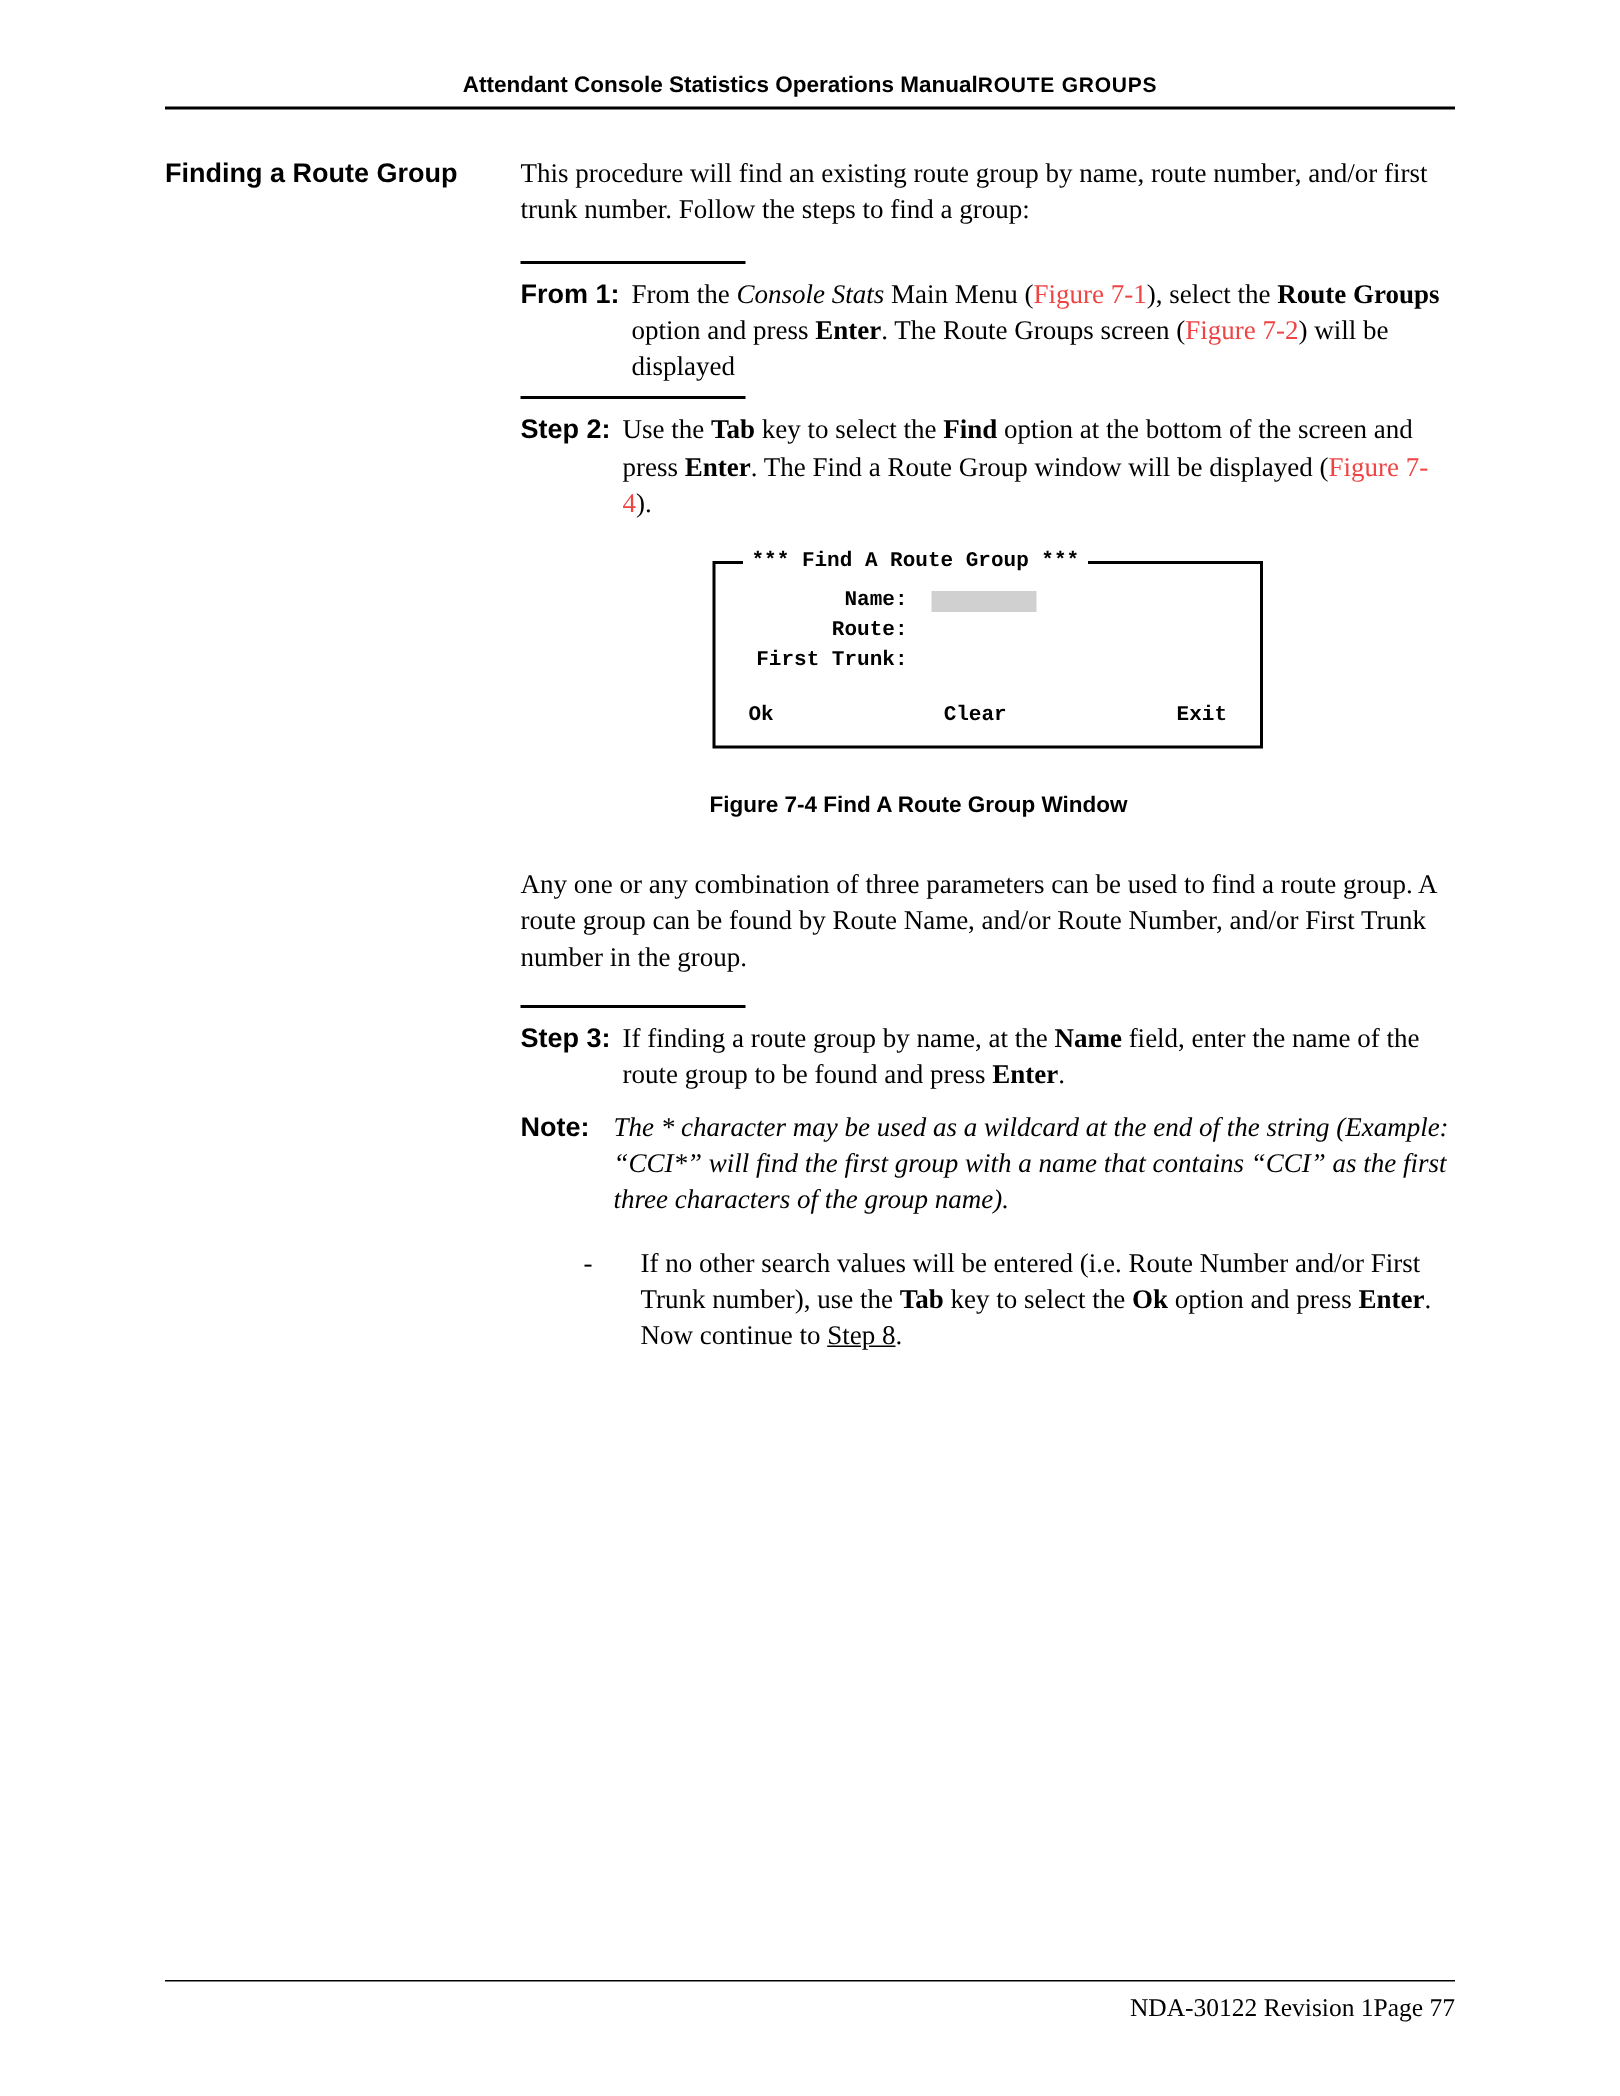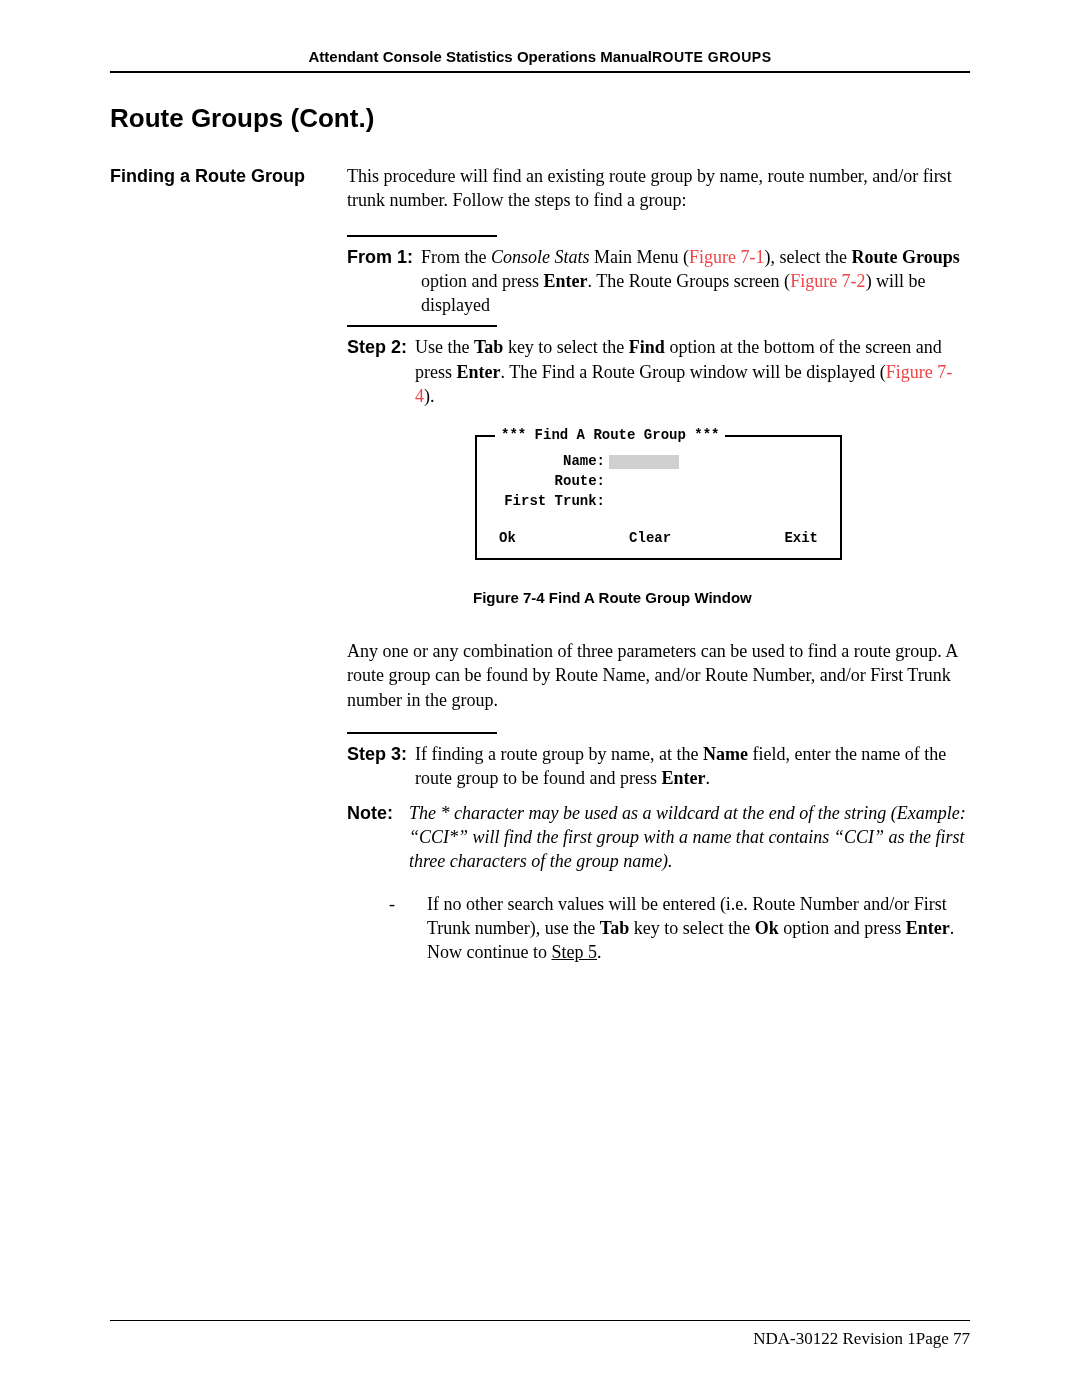--- a/index.html
+++ b/index.html
@@ -111,21 +111,21 @@
     font-weight: bold;
   }
   .field-row {
     display: flex;
     align-items: center;
     margin: 1px 0;
   }
   .field-label {
     width: 110px;
     text-align: right;
-    padding-right: 4px;
+    padding-right: 16px;
   }
   .field-input {
     width: 70px;
     height: 14px;
     background: #d0d0d0;
   }
   .btn-row {
     display: flex;
     justify-content: space-between;
     margin-top: 18px;
@@ -173,21 +173,20 @@
 <body>
 
 <div class="page">
 
   <div class="header-row">
     <span>Attendant Console Statistics Operations Manual</span>
     <span class="header-right">ROUTE GROUPS</span>
   </div>
   <hr class="hr-top">
 
-  <div class="section-title">Route Groups (Cont.)</div>
 
   <div class="two-col">
     <div class="left-col">Finding a Route Group</div>
 
     <div class="right-col">
       <div class="intro">This procedure will find an existing route group by name, route number, and/or first trunk number. Follow the steps to find a group:</div>
 
       <hr class="step-rule">
       <div class="step-row">
         <div class="step-label">From 1:</div>
@@ -239,21 +238,21 @@
       </div>
 
       <div class="step-row" style="margin-top:10px;">
         <div class="note-label">Note:</div>
         <div class="step-body note-body">The * character may be used as a wildcard at the end of the string (Example: “CCI*” will find the first group with a name that contains “CCI” as the first three characters of the group name).</div>
       </div>
 
       <div class="bullet-row">
         <div class="bullet-dash">-</div>
         <div class="step-body">
-          <span>If no other search values will be entered (i.e. Route Number and/or First Trunk number), use the </span><span class="bold">Tab</span><span> key to select the </span><span class="bold">Ok</span><span> option and press </span><span class="bold">Enter</span><span>. Now continue to </span><span class="underline">Step 5</span><span>.</span>
+          <span>If no other search values will be entered (i.e. Route Number and/or First Trunk number), use the </span><span class="bold">Tab</span><span> key to select the </span><span class="bold">Ok</span><span> option and press </span><span class="bold">Enter</span><span>. Now continue to </span><span class="underline">Step 8</span><span>.</span>
         </div>
       </div>
 
     </div>
   </div>
 
   <div class="footer">
     <hr class="hr-bottom">
     <div class="footer-row">
       <span>NDA-30122   Revision 1</span>

